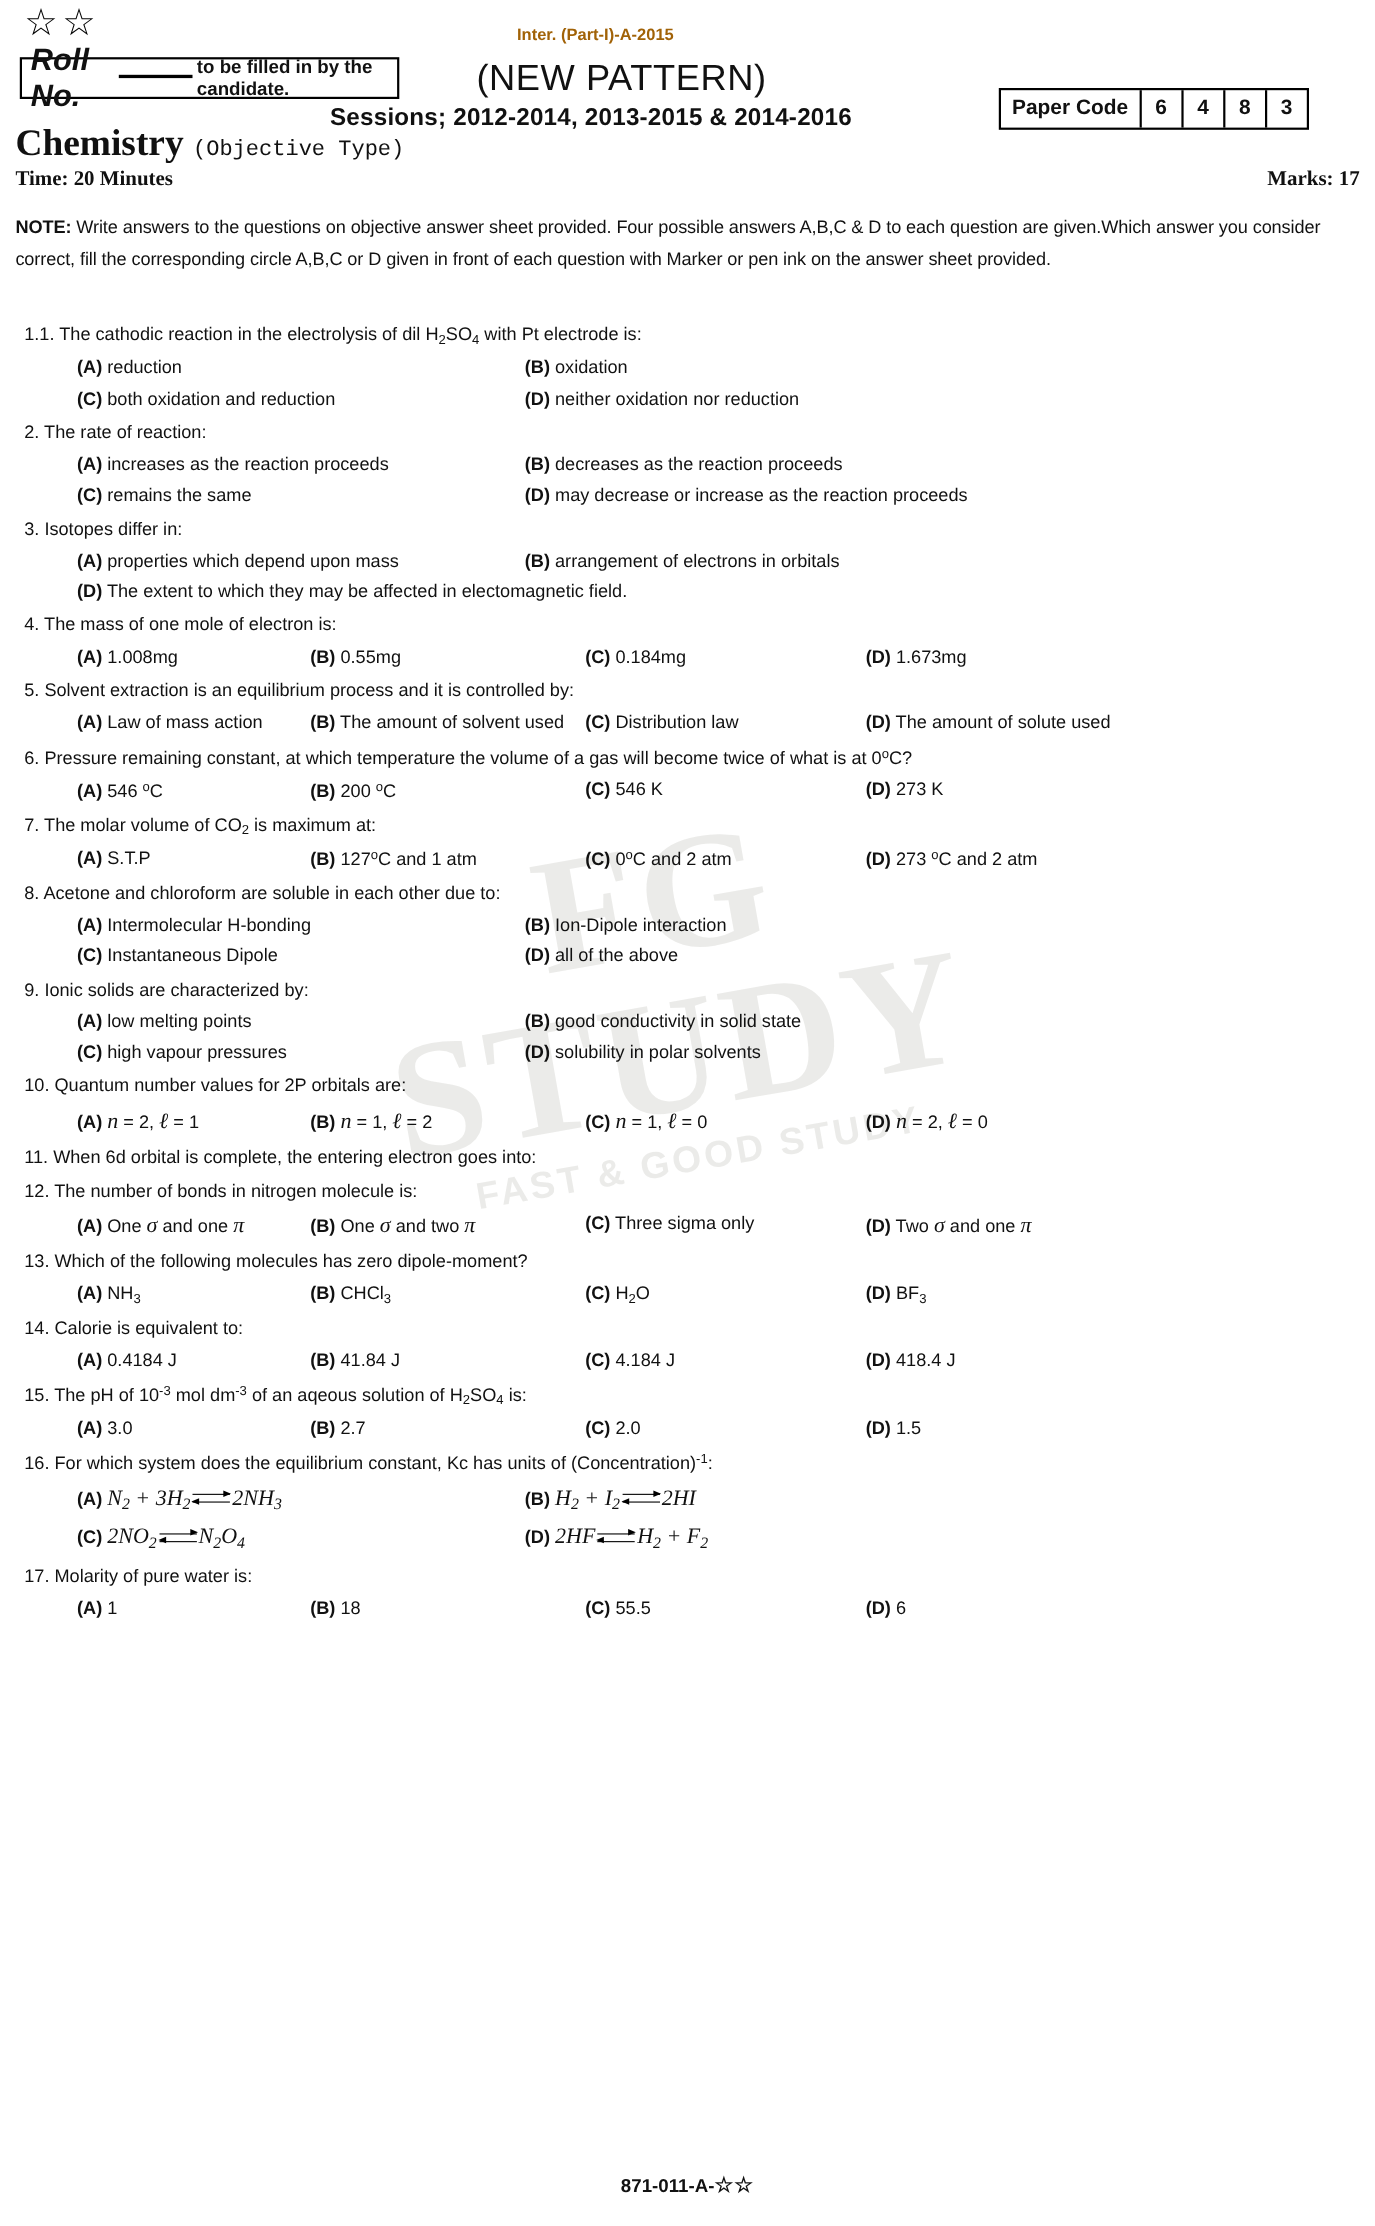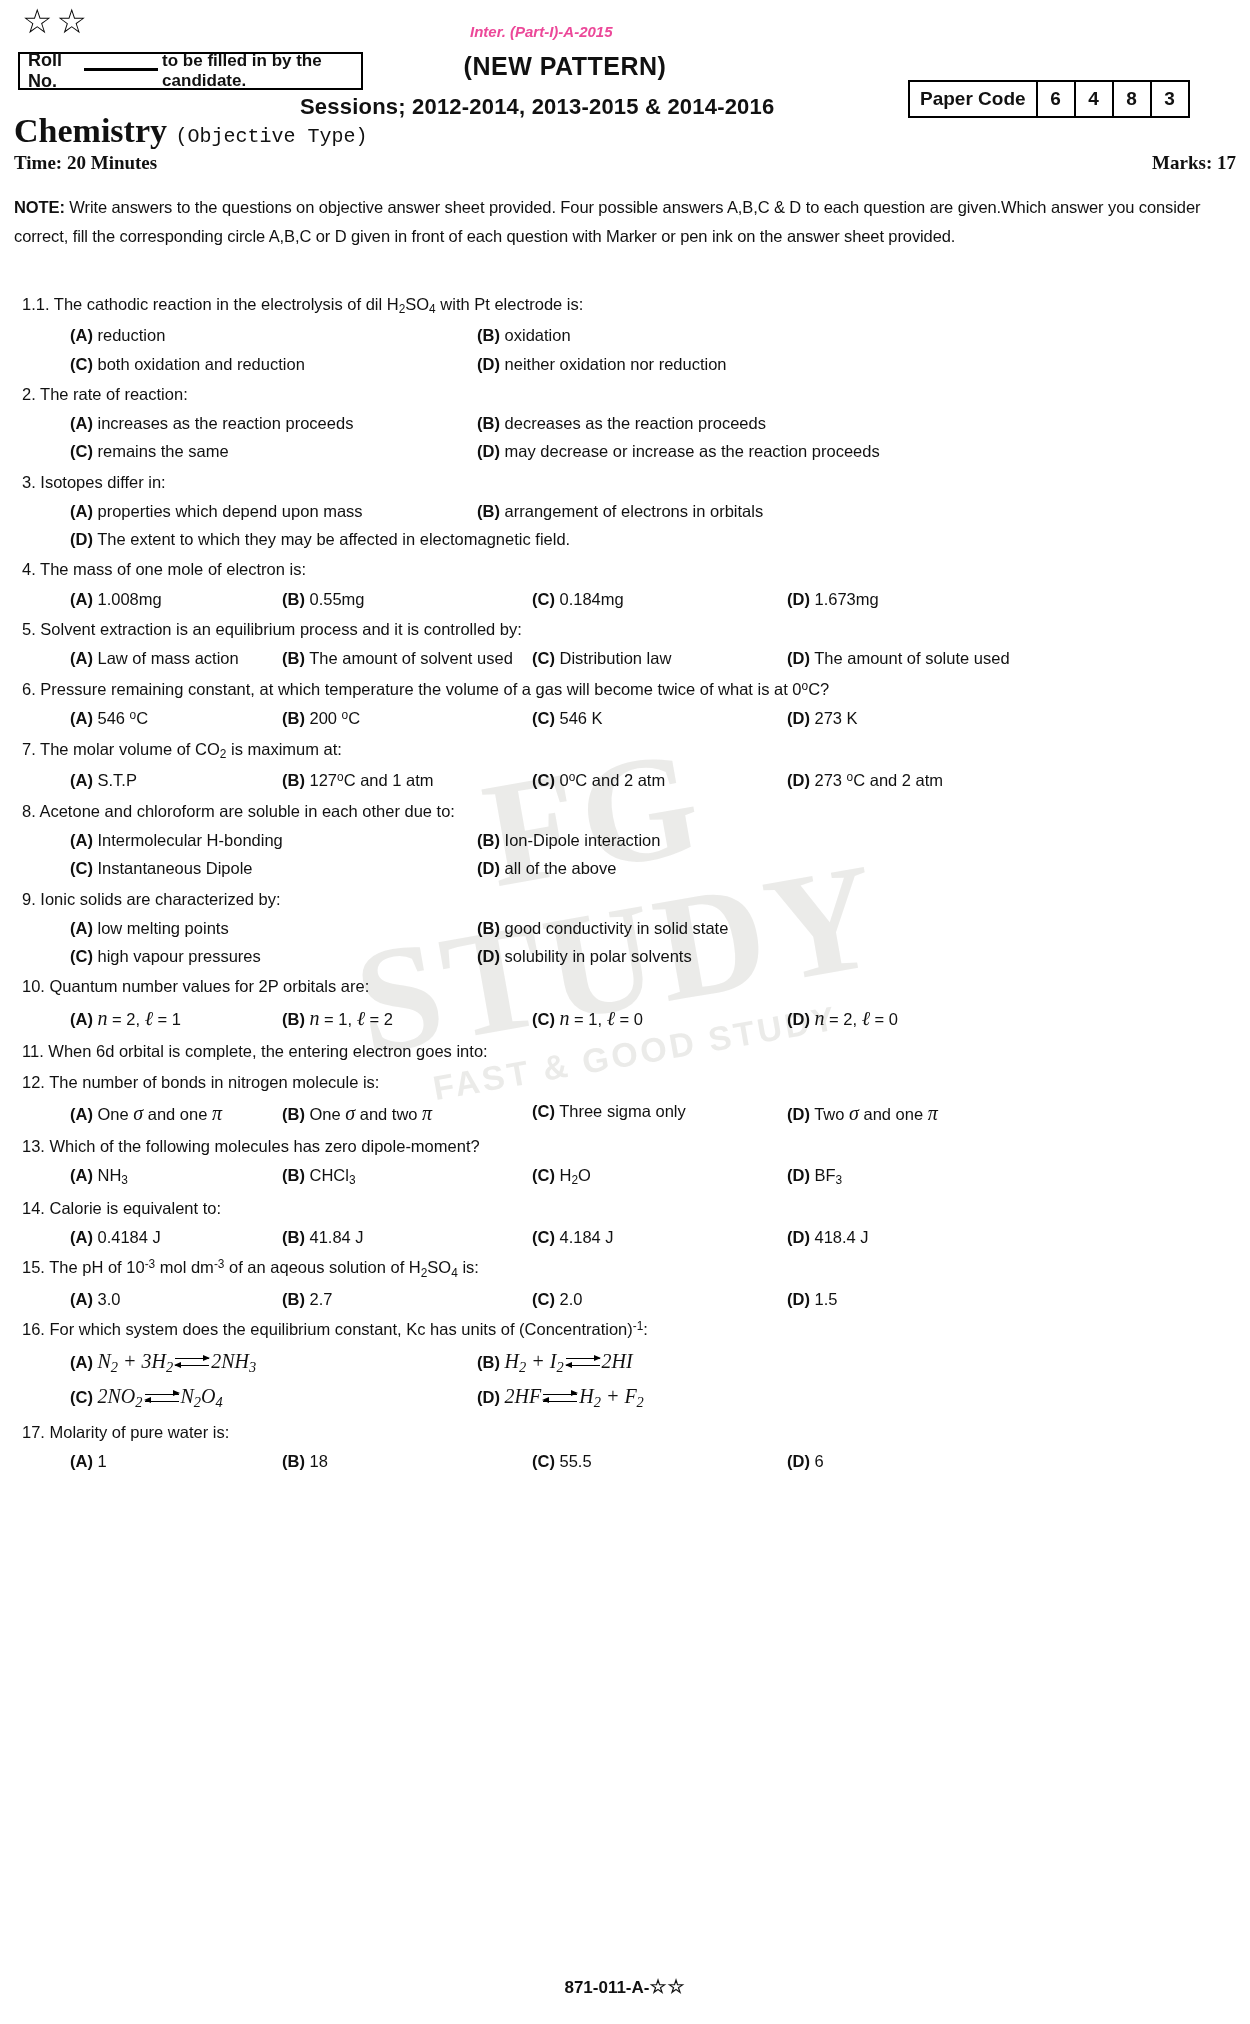--- a/index.html
+++ b/index.html
@@ -56,57 +56,57 @@
     left: 22px; top: 4px;
     font-size: 34px;
     letter-spacing: 4px;
     line-height: 1;
     color: #000;
   }
   .inter-line {
     position: absolute;
     left: 470px; top: 23px;
     font-size: 15px;
-    font-style: italic;
-    font-weight: bold;
-    color: #ec4899;
+    font-weight: bold;
+    color: #a16207;
     font-family: "Liberation Sans", sans-serif;
   }
   .rollbox {
     position: absolute;
     left: 18px; top: 52px;
     width: 345px; height: 38px;
     border: 2.5px solid #000;
     box-sizing: border-box;
     display: flex;
     align-items: center;
     padding-left: 8px;
   }
   .rollbox .rl {
-    font-size: 18px;
+    font-size: 28px;
+    font-style: italic;
     font-weight: bold;
     font-family: "Liberation Sans", sans-serif;
   }
   .rollbox .ruleline {
     display: inline-block;
     width: 92px;
     border-bottom: 3px solid #000;
     margin: 0 4px 3px 2px;
   }
   .rollbox .hint {
     font-size: 17px;
     font-weight: bold;
   }
   .newpattern {
     position: absolute;
     left: 420px; top: 52px;
     width: 290px;
     text-align: center;
-    font-size: 25px;
-    font-weight: bold;
+    font-size: 33px;
+    font-weight: normal;
     letter-spacing: 0.5px;
   }
   .codebox {
     position: absolute;
     left: 908px; top: 52px;
     height: 38px;
     border: 2.5px solid #000;
     box-sizing: border-box;
     display: flex;
     align-items: stretch;

